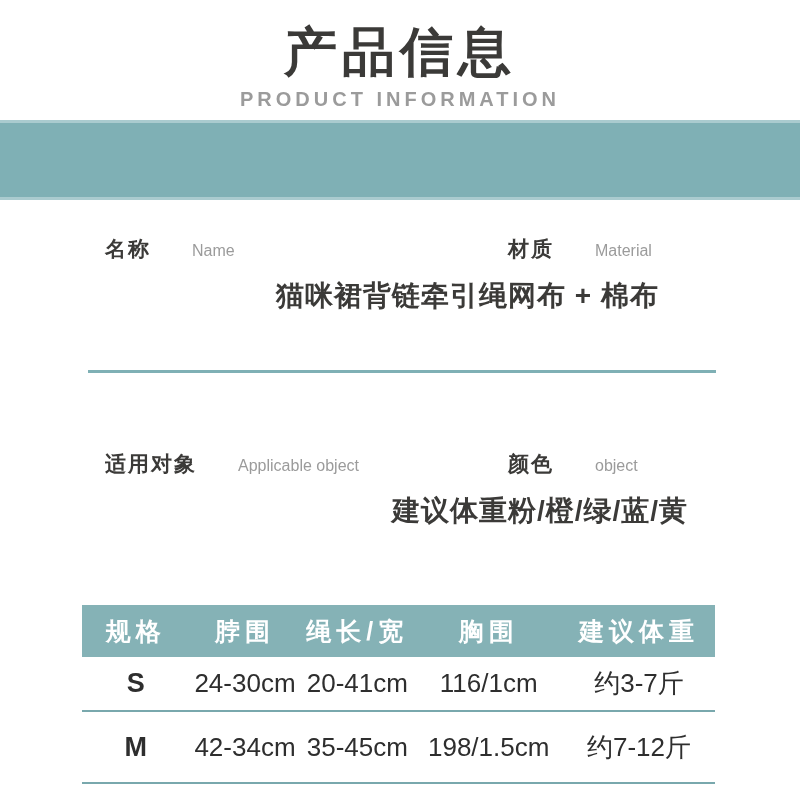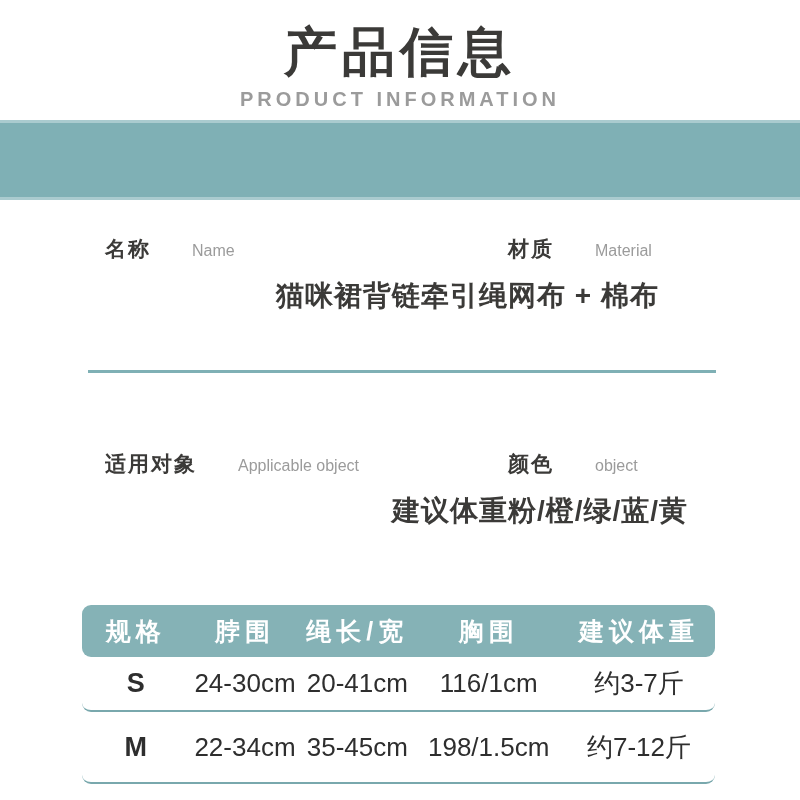--- a/index.html
+++ b/index.html
@@ -23,21 +23,21 @@
   .info-cell.left { width:403px; }
   .label-line { display:flex; align-items:baseline; gap:22px; }
   .label-zh { font-size:21px; font-weight:bold; color:var(--title-text,#3b3a38); letter-spacing:2px; }
   .label-en { font-size:16px; color:var(--muted-text,#9b9b9b);margin-left:19px; }
   .info-value { margin-top:14px; font-size:28px; font-weight:bold; color:var(--title-text,#3b3a38); letter-spacing:1px;text-align:right; }
 
   .divider { height:3px; background:var(--divider,#7fb0b5); margin:55px 84px 0 88px; }
 
   
   .spec-table { margin:75px 85px 0 82px; }
-  .thead, .trow { display:grid; grid-template-columns:17% 17.5% 18% 23.5% 24%; align-items:center;border-radius:9px; }
+  .thead, .trow { display:grid; grid-template-columns:17% 17.5% 18% 23.5% 24%; align-items:center; }
   .thead { height:52px; background:var(--table-header,#85b2b6); }
   .th { text-align:center; color:#fff; font-weight:bold; font-size:25px; letter-spacing:5px; }
   .trow { border-bottom:2px solid var(--row-separator,#79a8ad); }
   .trow.row-s { height:55px; }
   .trow.row-m { height:72px; }
   .td { text-align:center; font-size:26px; color:var(--value-text,#2e2e2e); }
   .td.spec { font-weight:bold; font-size:27px; }
 </style>
 </head>
 <body>
@@ -97,20 +97,20 @@
     </div>
     <div class="trow row-s">
       <div class="td spec">S</div>
       <div class="td">24-30cm</div>
       <div class="td">20-41cm</div>
       <div class="td">116/1cm</div>
       <div class="td">约3-7斤</div>
     </div>
     <div class="trow row-m">
       <div class="td spec">M</div>
-      <div class="td">22-34cm</div>
+      <div class="td">42-34cm</div>
       <div class="td">35-45cm</div>
       <div class="td">198/1.5cm</div>
       <div class="td">约7-12斤</div>
     </div>
   </div>
 
 </div>
 
 </body></html>

